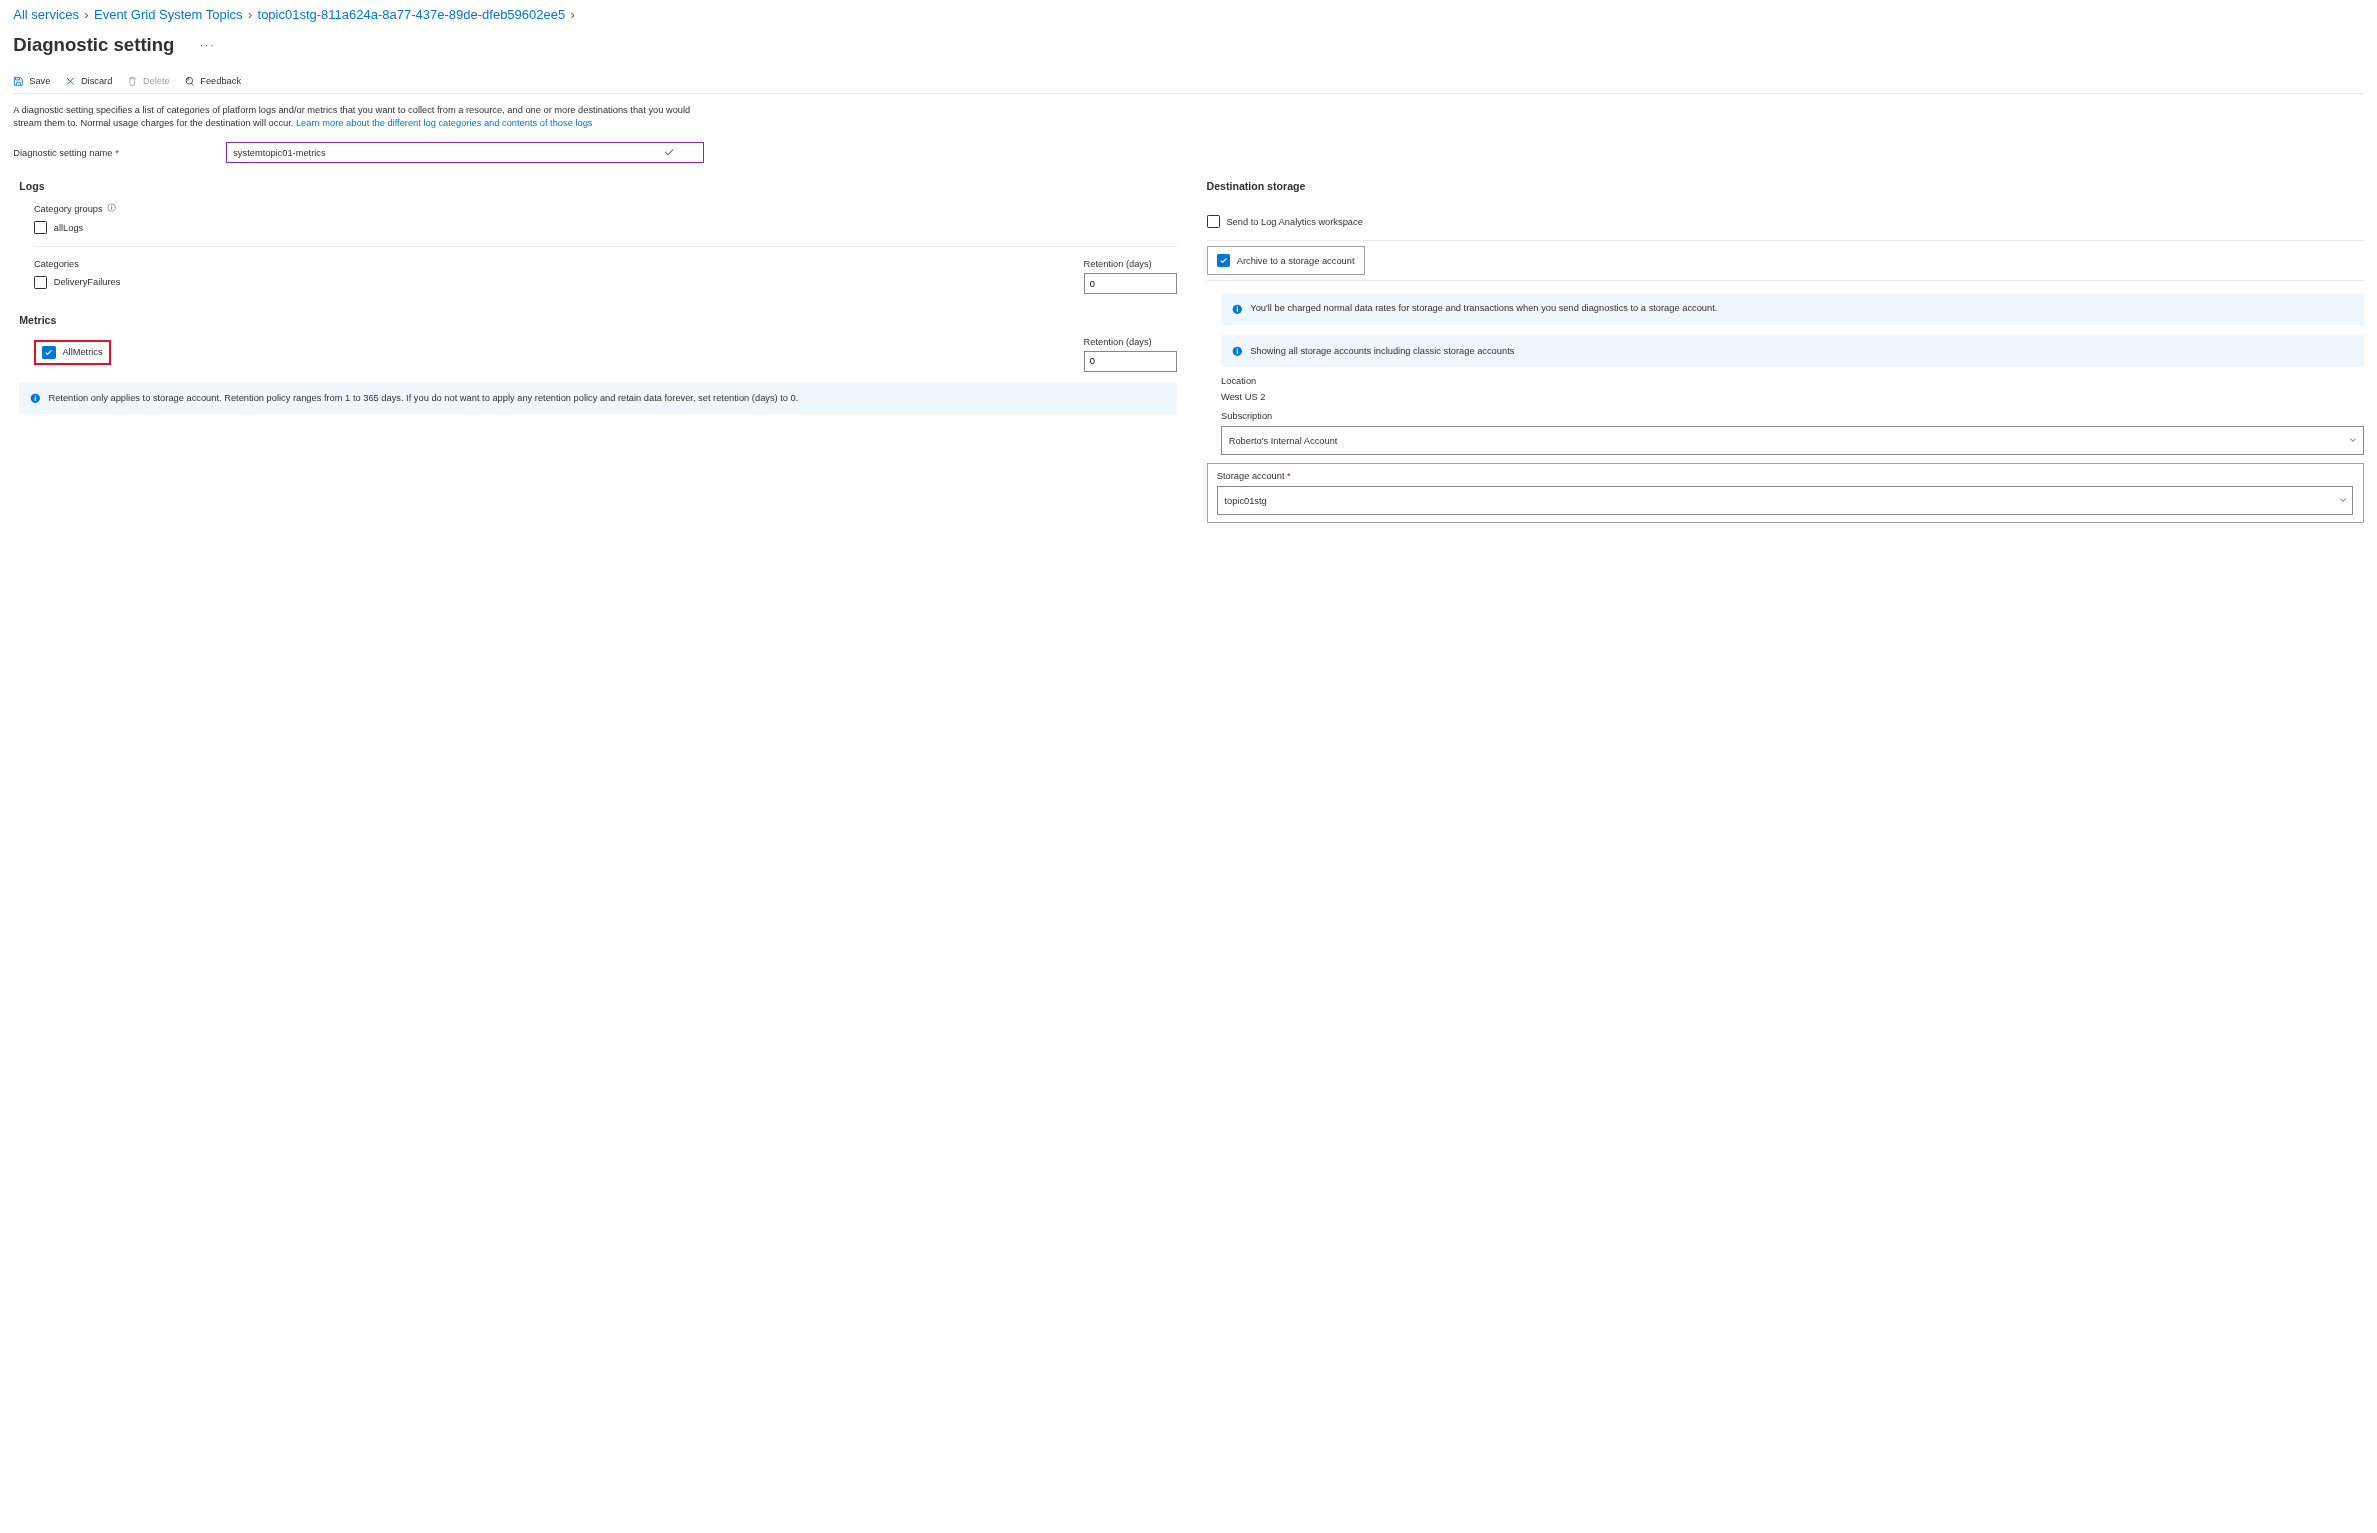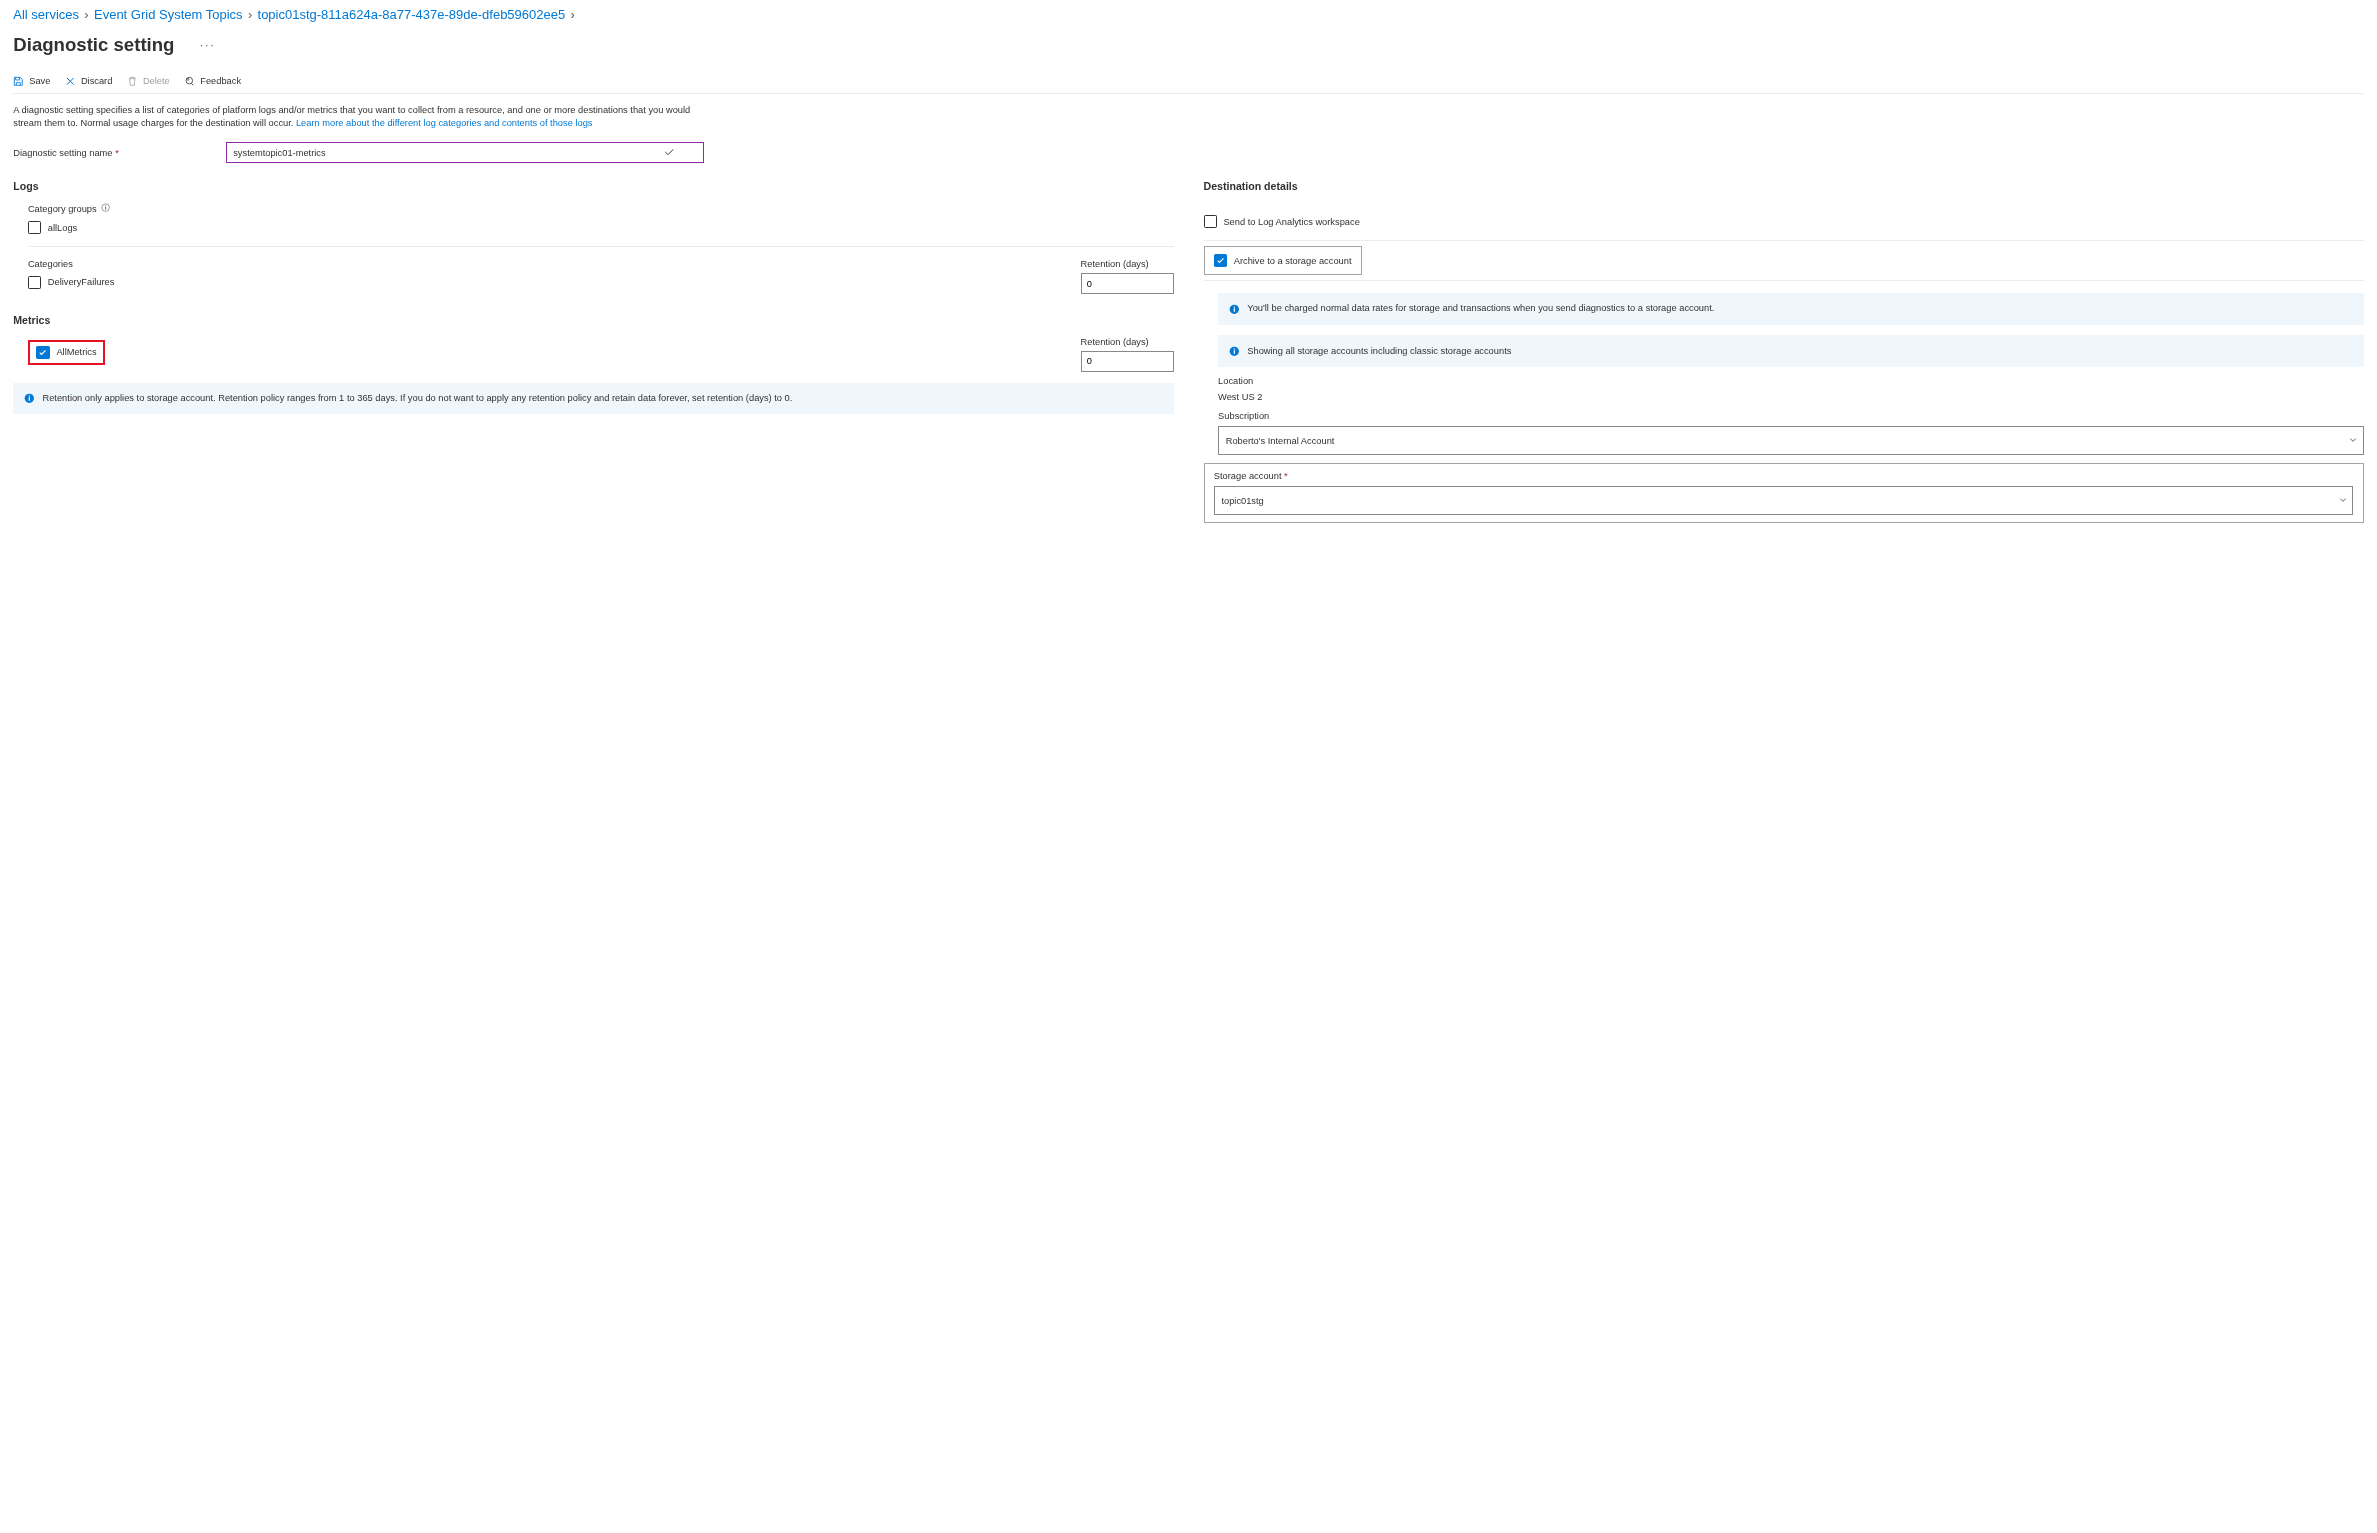--- a/index.html
+++ b/index.html
@@ -35,21 +35,21 @@
   .label { min-width: 199px; }
   .req { color: #a4262c; }
   .text-input {
     width: 478px; height: 21px; border: 0.7px solid #8a2da5; padding: 0 24px 0 6.6px;
     font-size: 9.3px; color: #323130; position: relative;
   }
   .input-wrap { position: relative; width: 454px; }
   .input-check { position: absolute; right: 5.3px; top: 50%; transform: translateY(-50%); color: #323130; }
 
   
-  .columns { display: flex; gap: 30px; align-items: flex-start;}
+  .columns { display: flex; gap: 30px; align-items: flex-start; margin-left: 6px;}
   .col { flex: 1; min-width: 0;}
   .section-title { font-weight: 600; font-size: 10.6px; margin-bottom: 10.6px; }
   .sub-label { color: #323130; margin-bottom: 6.6px; display: flex; align-items: center; gap: 4px;}
   .indent { margin-left: 14.6px; }
 
   
   .cb-row { display: flex; align-items: center; gap: 6.6px; margin: 5.3px 0; }
   .cb {
     width: 13.3px; height: 13.3px; border: 0.7px solid #323130; border-radius: 1.3px;
     display: inline-flex; align-items: center; justify-content: center; flex-shrink:0;
@@ -217,21 +217,21 @@
             <circle cx="8" cy="8" r="7" fill="#0078d4"></circle>
             <path stroke="#fff" stroke-width="1.8" d="M8 7v4" stroke-linecap="round"></path>
             <circle cx="8" cy="4.5" r="1" fill="#fff"></circle>
           </svg>
       </span>
       <span class="text">Retention only applies to storage account. Retention policy ranges from 1 to 365 days. If you do not want to apply any retention policy and retain data forever, set retention (days) to 0.</span>
     </div>
   </div>
 
   <div class="col">
-    <div class="section-title">Destination details</div>
+    <div class="section-title">Destination storage</div>
 
     <div class="dest-item">
       <div class="cb-row indent">
         <span class="cb"></span>
         <span>Send to Log Analytics workspace</span>
       </div>
     </div>
 
     <div class="hl" style="margin:5.3px 0 0 0; display:inline-block;">
       <div class="cb-row" style="margin:0;">

